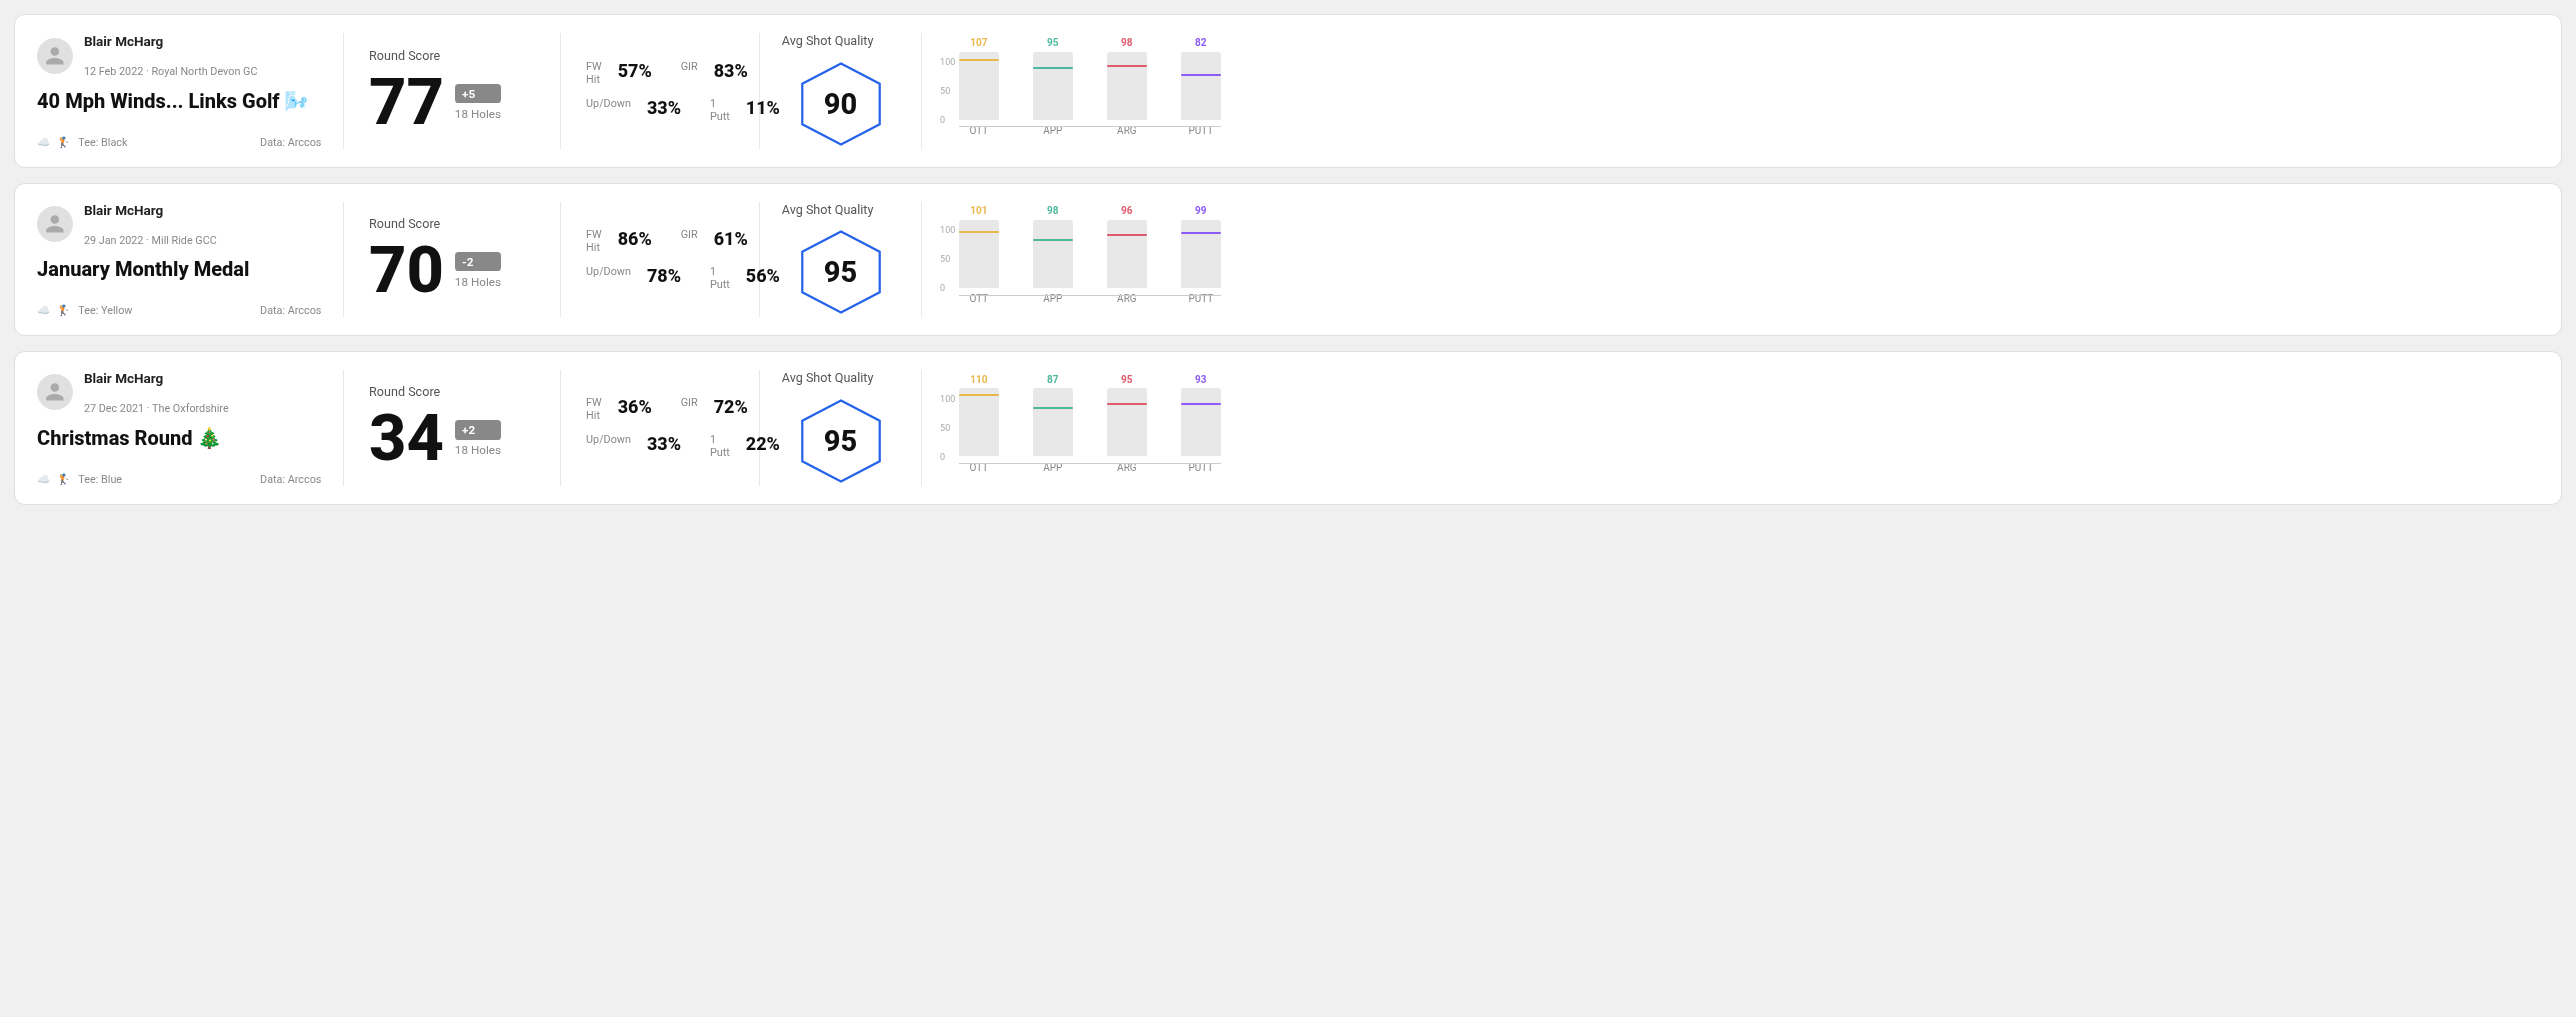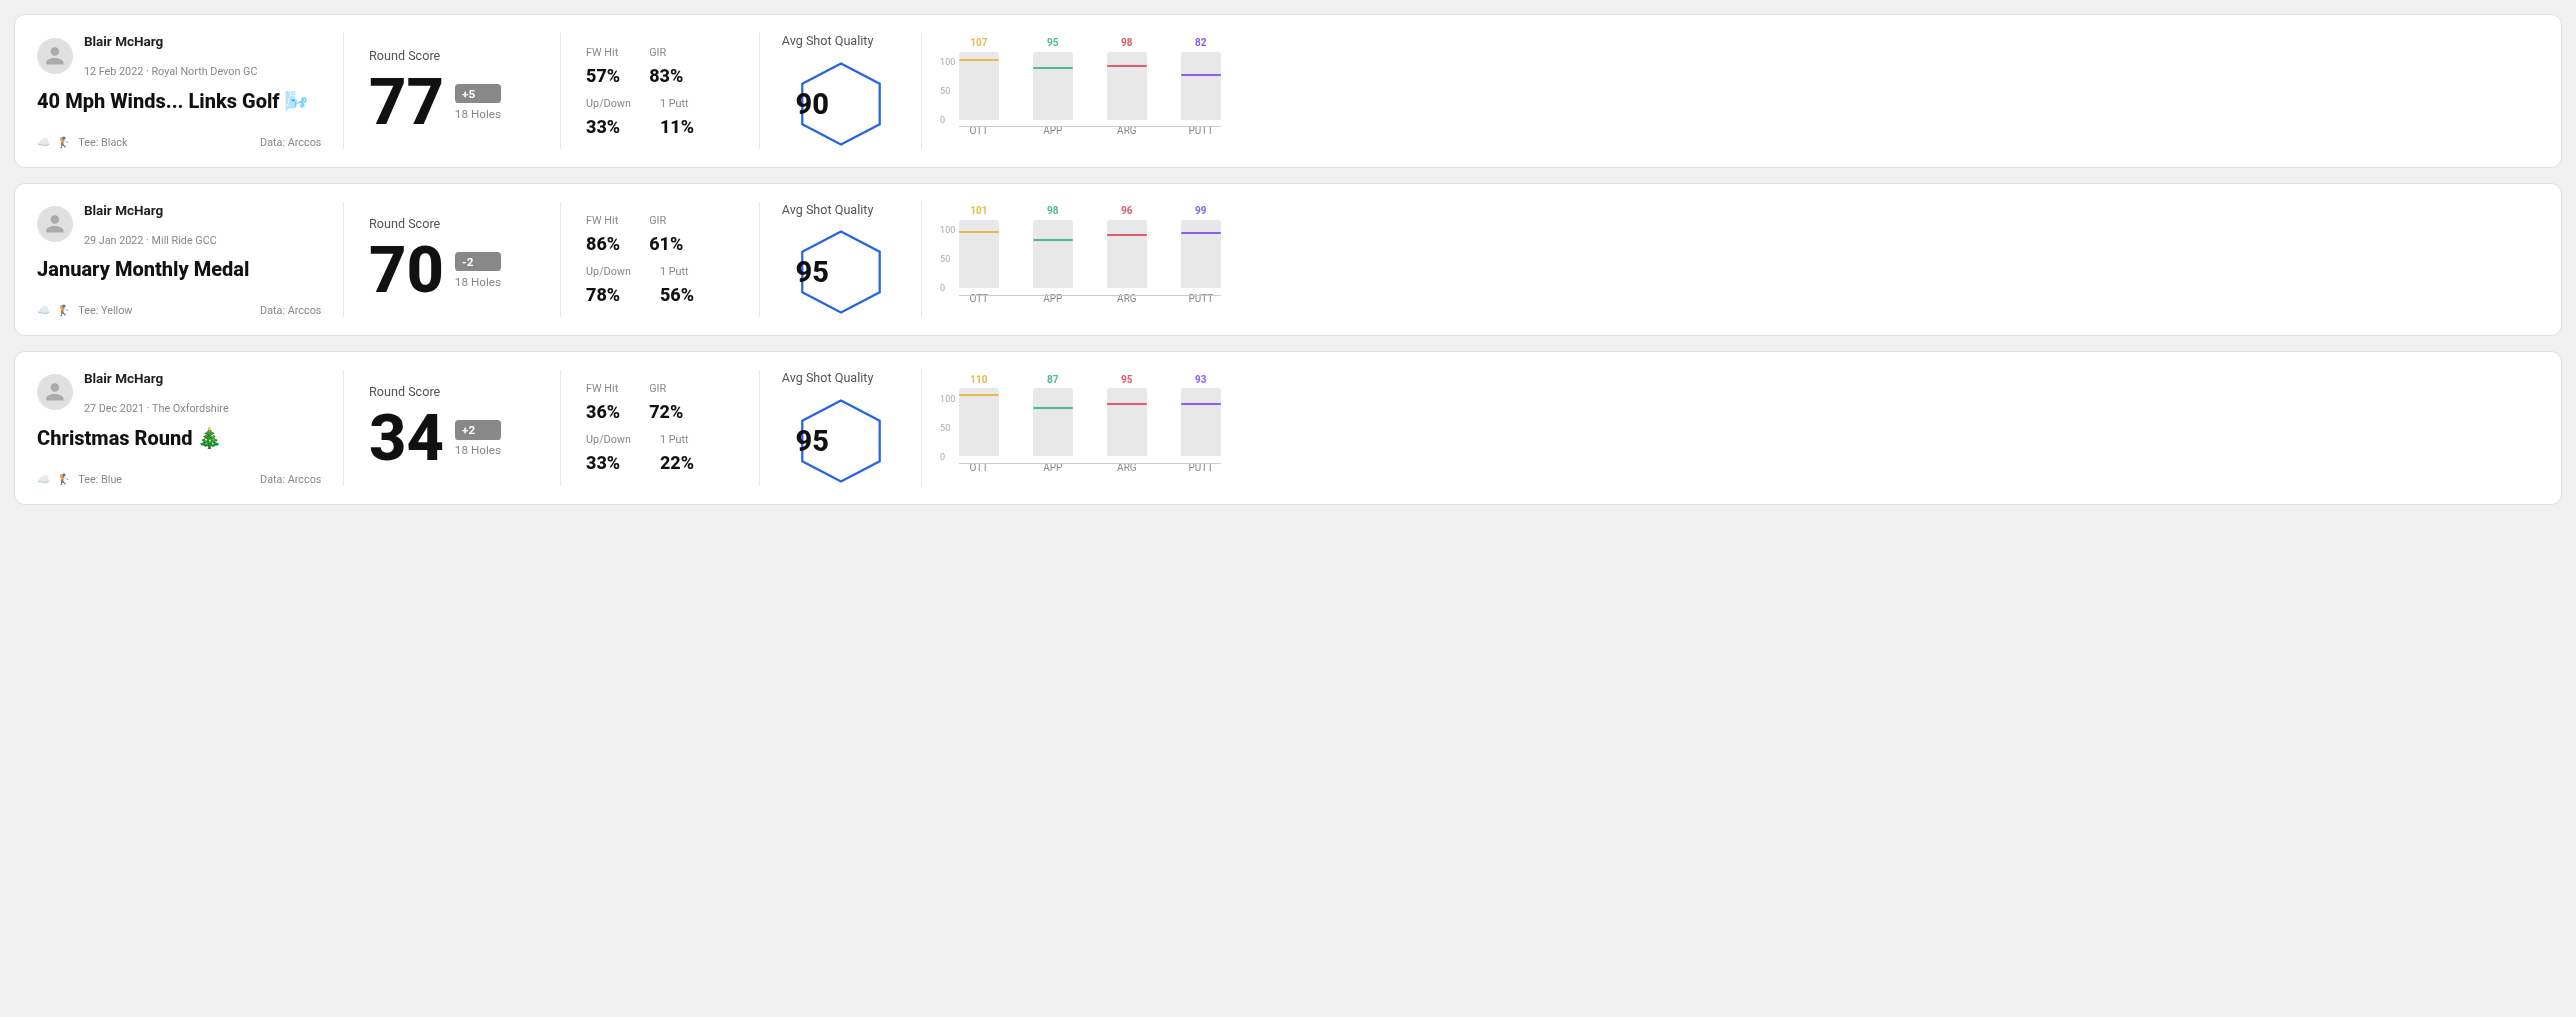--- a/index.html
+++ b/index.html
@@ -131,22 +131,22 @@
       flex-direction: column;
       justify-content: center;
       gap: 10.8px;
     }
     .stats-row {
       display: flex;
       gap: 29px;
     }
     .stat-item {
       display: flex;
-      flex-direction: column;
-      gap: 6px;
+      flex-direction: row;
+      gap: 16px;
     }
     .stat-label {
       font-size: 10.8px;
       color: #888;
     }
     .stat-value {
       font-size: 18px;
       font-weight: 800;
       color: #111;
     }
@@ -165,21 +165,21 @@
       color: #555;
       margin-bottom: 10.8px;
       align-self: flex-start;
     }
     .hexagon-container {
       position: relative;
       width: 90px;
       height: 90px;
       display: flex;
       align-items: center;
-      justify-content: flex-start;
+      justify-content: center;
     }
     .hexagon-container svg {
       position: absolute;
       top: 0; left: 0;
     }
     .hex-score {
       font-size: 29px;
       font-weight: 800;
       color: #111;
       position: relative;

